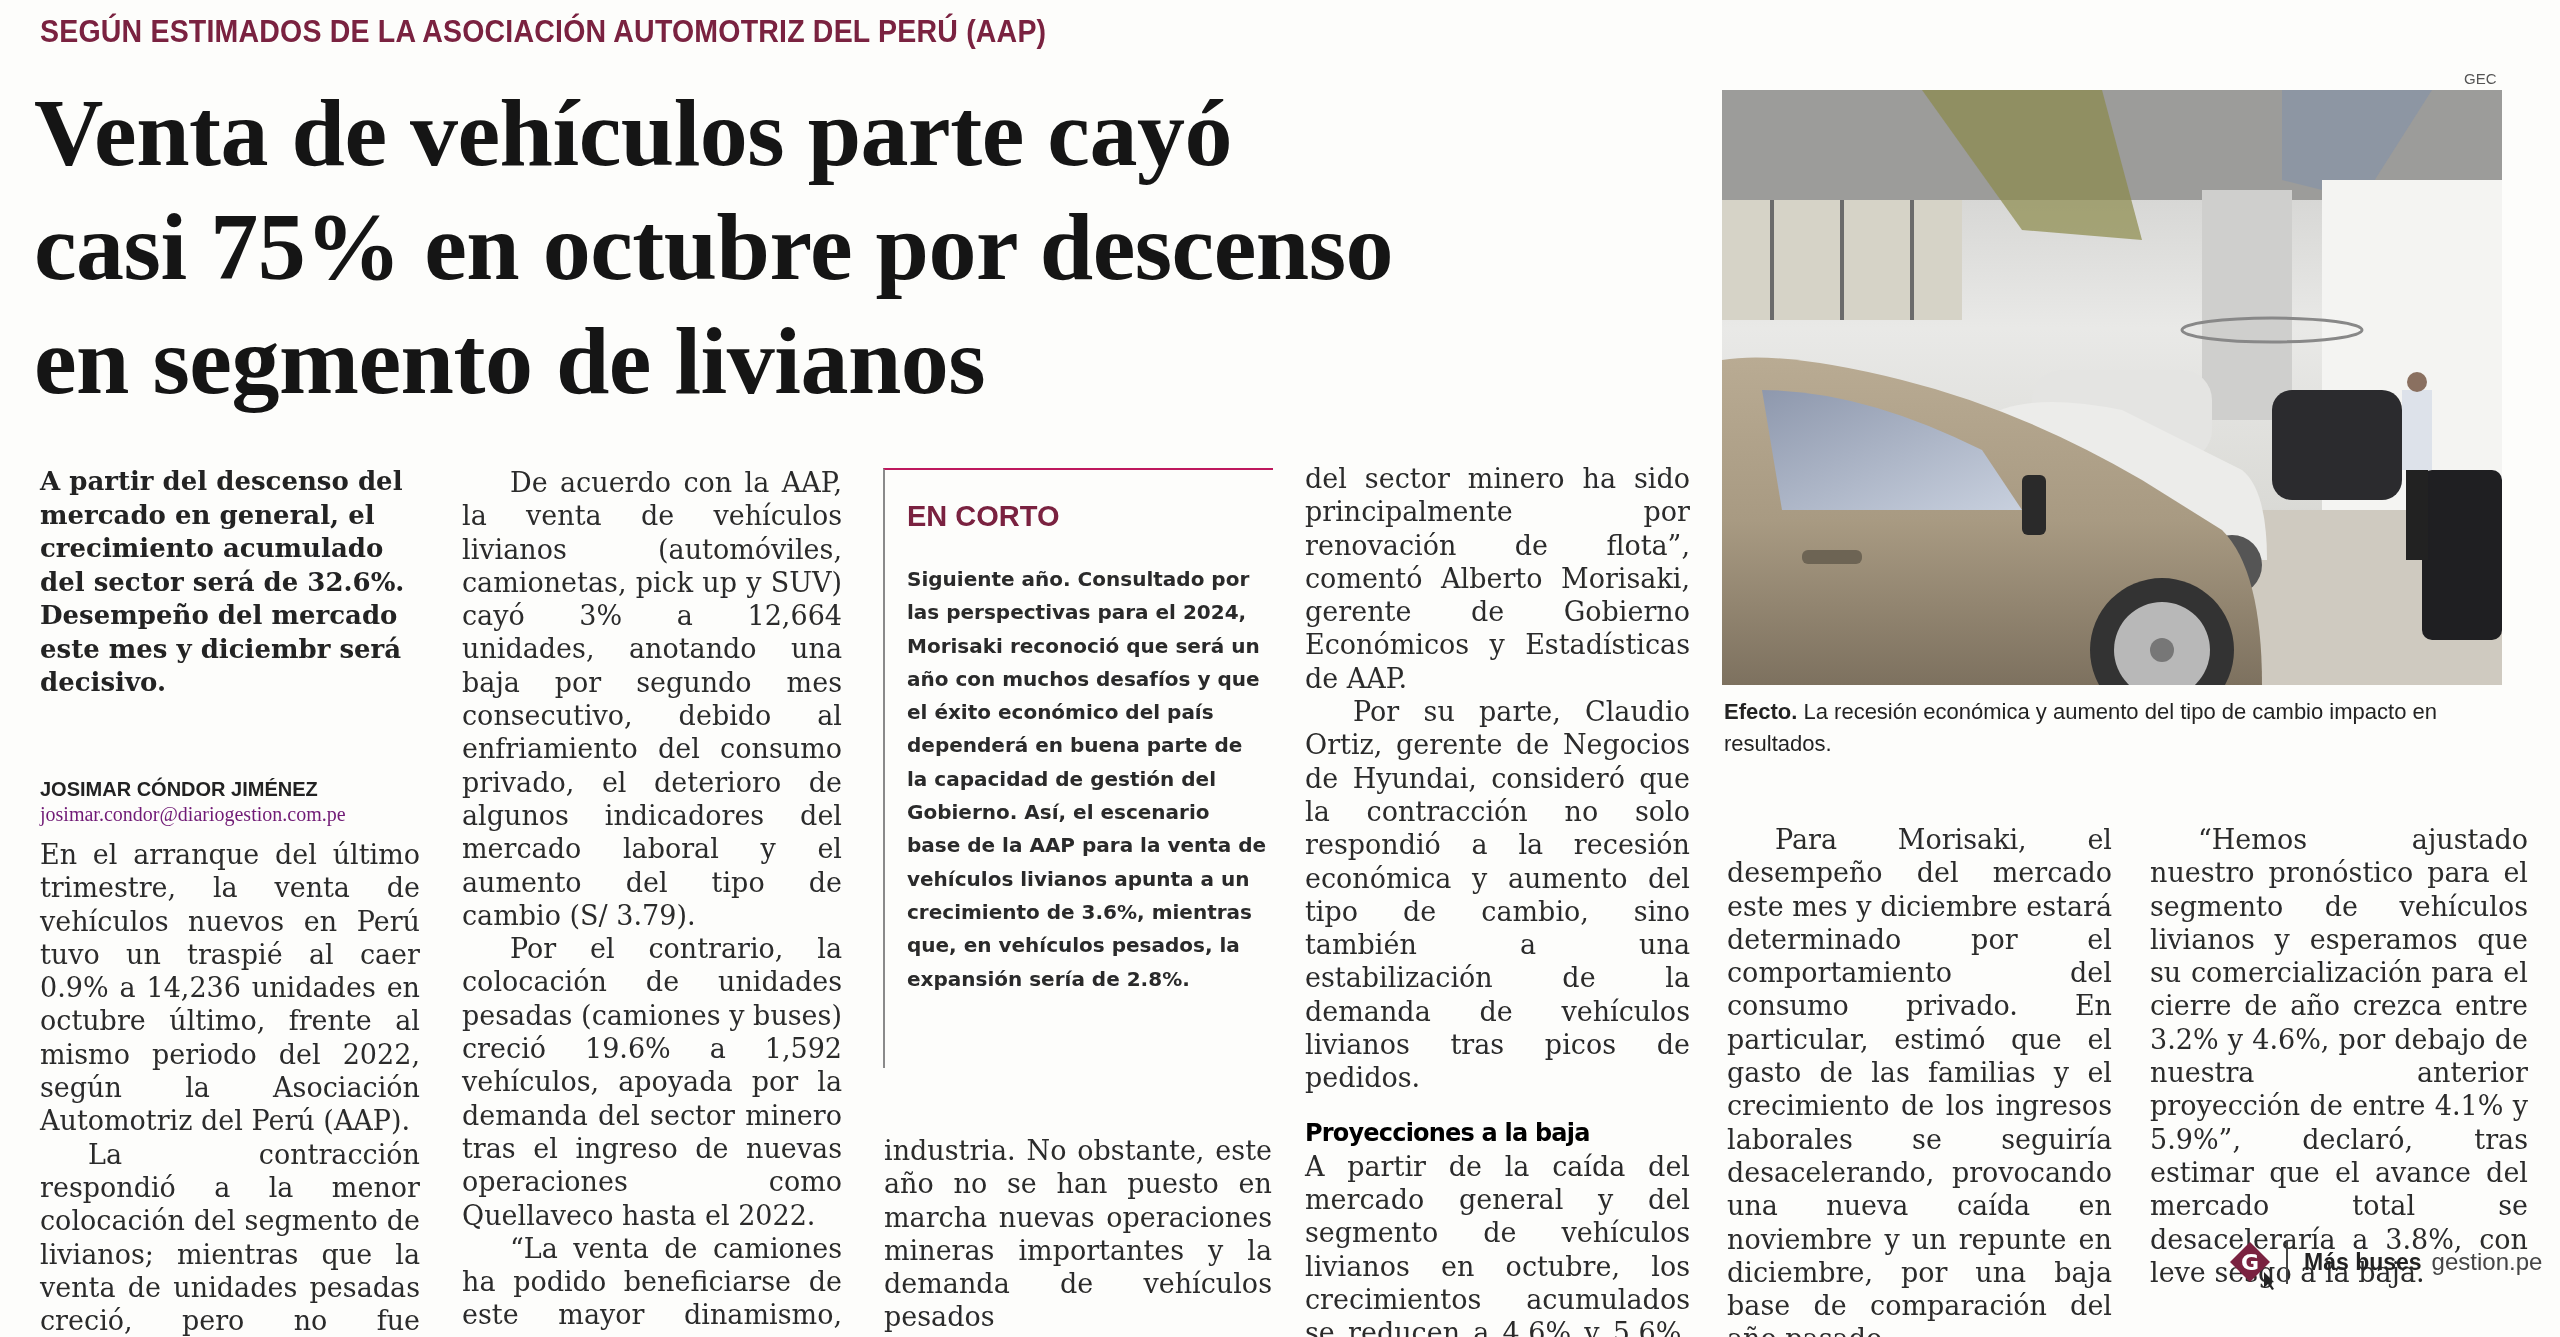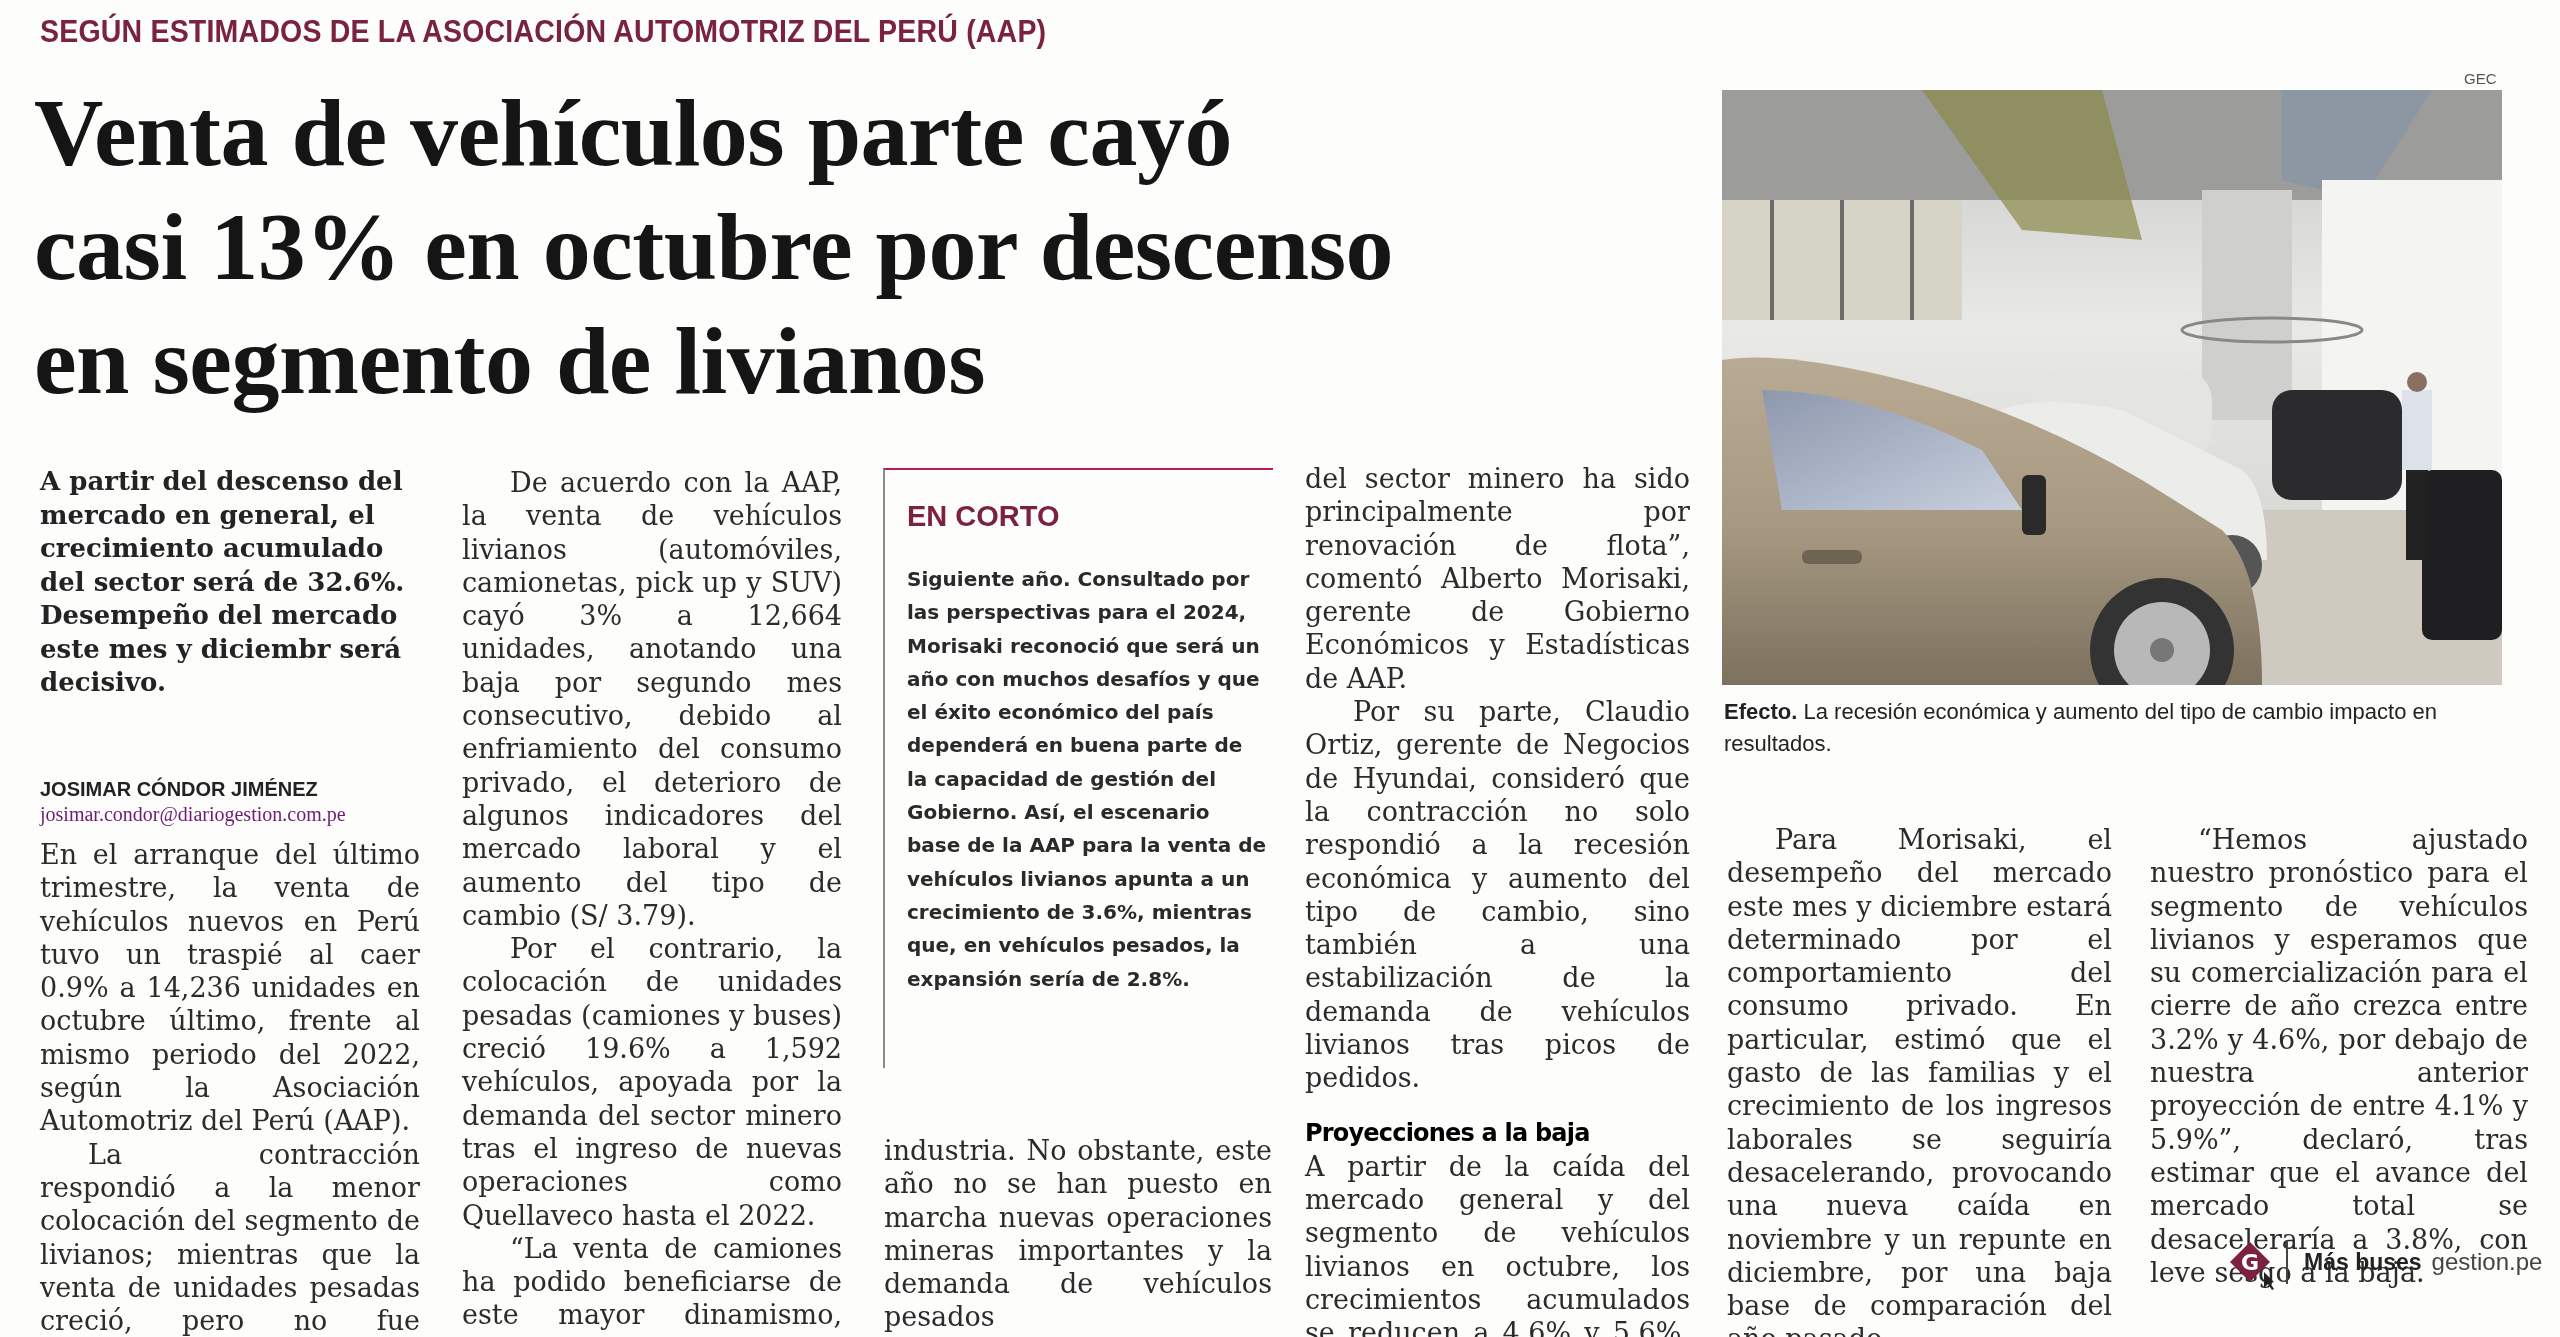--- a/index.html
+++ b/index.html
@@ -76,21 +76,21 @@
   .mi-label { font-weight: bold; }
   .mi-url { color: #444; font-size: 24px; }
 </style>
 </head>
 <body>
 
 <div class="kicker">SEGÚN ESTIMADOS DE LA ASOCIACIÓN AUTOMOTRIZ DEL PERÚ (AAP)</div>
 
 <div class="headline">
   <div>Venta de vehículos parte cayó</div>
-  <div>casi 13% en octubre por descenso</div>
+  <div>casi 75% en octubre por descenso</div>
   <div>en segmento de livianos</div>
 </div>
 
 <div class="lead">A partir del descenso del mercado en general, el crecimiento acumulado del sector será de 32.6%. Desempeño del mercado este mes y diciembr será decisivo.</div>
 <div class="byline">JOSIMAR CÓNDOR JIMÉNEZ</div>
 <div class="email">josimar.condor@diariogestion.com.pe</div>
 
 <div class="col" style="left:40px; top:838px; width:380px;">
   <p>En el arranque del último trimestre, la venta de vehículos nuevos en Perú tuvo un traspié al caer 0.9% a 14,236 unidades en octubre último, frente al mismo periodo del 2022, según la Asociación Automotriz del Perú (AAP).</p>
   <p class="indent">La contracción respondió a la menor colocación del segmento de livianos; mientras que la venta de unidades pesadas creció, pero no fue suficiente.</p>

